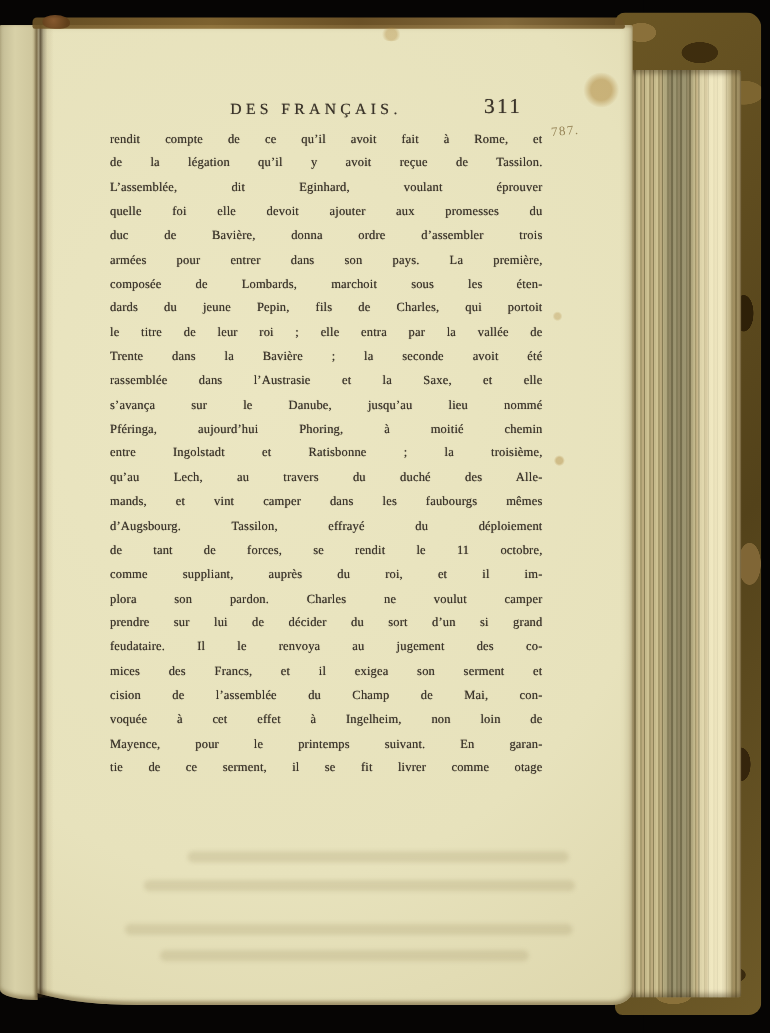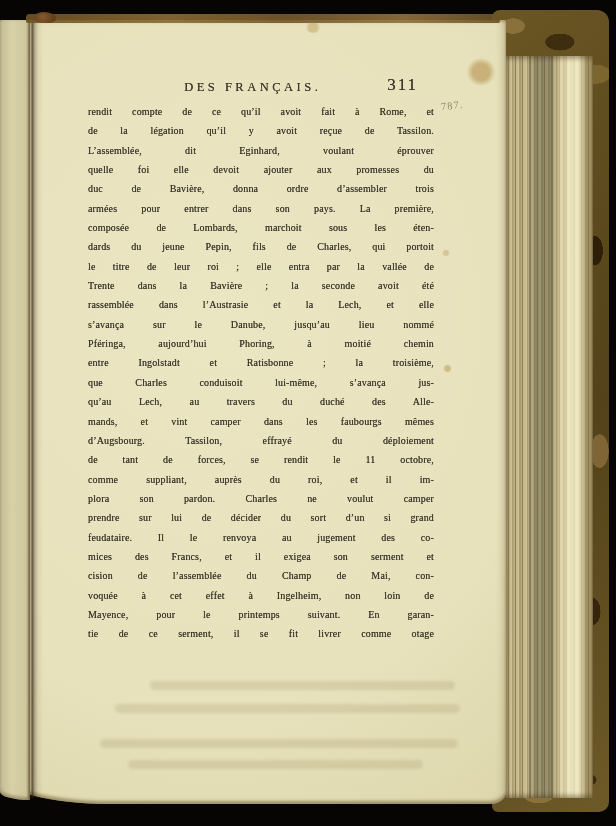--- a/index.html
+++ b/index.html
@@ -172,29 +172,28 @@
       <div class="line">armées pour entrer dans son pays. La première,</div>
 
       <div class="line">composée de Lombards, marchoit sous les éten-</div>
 
       <div class="line">dards du jeune Pepin, fils de Charles, qui portoit</div>
 
       <div class="line">le titre de leur roi ; elle entra par la vallée de</div>
 
       <div class="line">Trente dans la Bavière ; la seconde avoit été</div>
 
-      <div class="line">rassemblée dans l’Austrasie et la Lech, et elle</div>
+      <div class="line">rassemblée dans l’Austrasie et la Saxe, et elle</div>
 
       <div class="line">s’avança sur le Danube, jusqu’au lieu nommé</div>
 
       <div class="line">Pféringa, aujourd’hui Phoring, à moitié chemin</div>
 
       <div class="line">entre Ingolstadt et Ratisbonne ; la troisième,</div>
 
-      <div class="line">que Charles conduisoit lui-même, s’avança jus-</div>
 
       <div class="line">qu’au Lech, au travers du duché des Alle-</div>
 
       <div class="line">mands, et vint camper dans les faubourgs mêmes</div>
 
       <div class="line">d’Augsbourg. Tassilon, effrayé du déploiement</div>
 
       <div class="line">de tant de forces, se rendit le 11 octobre,</div>
 
       <div class="line">comme suppliant, auprès du roi, et il im-</div>

